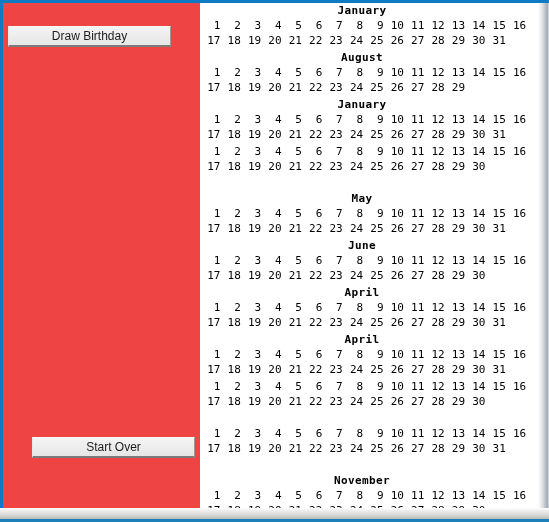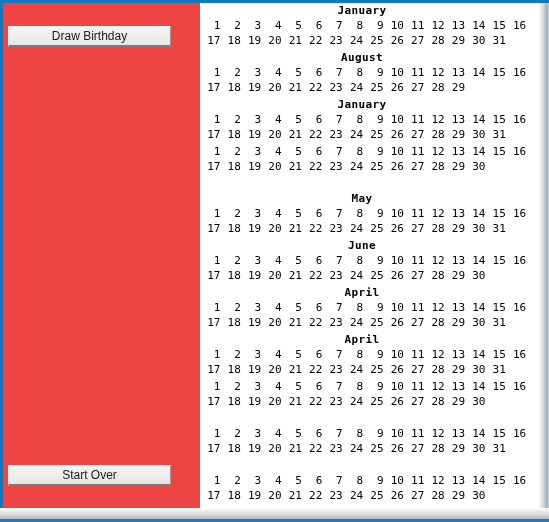--- a/index.html
+++ b/index.html
@@ -76,21 +76,21 @@
     line-height: 19px;
     text-align: center;
     box-sizing: border-box;
     cursor: default;
     padding: 0;
     white-space: nowrap;
     overflow: hidden;
   }
   #draw-birthday-button { top: 23px; }
   #show-duplication-button { top: 430px; }
-  #start-over-button { top: 462px; }
+  #start-over-button { top: 434px; margin-left: 24px; }
 
   
   #calendar-area {
     position: absolute;
     left: 200px;
     top: 3px;
     width: 338px;
     height: 505px;
     overflow: hidden;
     background: #ffffff;
@@ -184,20 +184,21 @@
       </div>
       <div class="month-block">
         <div class="day-row"><span class="day-cell">1</span><span class="day-cell">2</span><span class="day-cell">3</span><span class="day-cell">4</span><span class="day-cell">5</span><span class="day-cell">6</span><span class="day-cell">7</span><span class="day-cell">8</span><span class="day-cell">9</span><span class="day-cell">10</span><span class="day-cell">11</span><span class="day-cell">12</span><span class="day-cell">13</span><span class="day-cell">14</span><span class="day-cell">15</span><span class="day-cell">16</span></div>
         <div class="day-row"><span class="day-cell">17</span><span class="day-cell">18</span><span class="day-cell">19</span><span class="day-cell">20</span><span class="day-cell">21</span><span class="day-cell">22</span><span class="day-cell">23</span><span class="day-cell">24</span><span class="day-cell">25</span><span class="day-cell">26</span><span class="day-cell">27</span><span class="day-cell">28</span><span class="day-cell">29</span><span class="day-cell">30</span><span class="day-cell empty"></span><span class="day-cell empty"></span></div>
       </div>
       <div class="month-block">
         <div class="day-row"><span class="day-cell">1</span><span class="day-cell">2</span><span class="day-cell">3</span><span class="day-cell">4</span><span class="day-cell">5</span><span class="day-cell">6</span><span class="day-cell">7</span><span class="day-cell">8</span><span class="day-cell">9</span><span class="day-cell">10</span><span class="day-cell">11</span><span class="day-cell">12</span><span class="day-cell">13</span><span class="day-cell">14</span><span class="day-cell">15</span><span class="day-cell">16</span></div>
         <div class="day-row"><span class="day-cell">17</span><span class="day-cell">18</span><span class="day-cell">19</span><span class="day-cell">20</span><span class="day-cell">21</span><span class="day-cell">22</span><span class="day-cell">23</span><span class="day-cell">24</span><span class="day-cell">25</span><span class="day-cell">26</span><span class="day-cell">27</span><span class="day-cell">28</span><span class="day-cell">29</span><span class="day-cell">30</span><span class="day-cell">31</span><span class="day-cell empty"></span></div>
       </div>
       <div class="month-block">
+        <div class="month-title">November</div>
         <div class="day-row"><span class="day-cell">1</span><span class="day-cell">2</span><span class="day-cell">3</span><span class="day-cell">4</span><span class="day-cell">5</span><span class="day-cell">6</span><span class="day-cell">7</span><span class="day-cell">8</span><span class="day-cell">9</span><span class="day-cell">10</span><span class="day-cell">11</span><span class="day-cell">12</span><span class="day-cell">13</span><span class="day-cell">14</span><span class="day-cell">15</span><span class="day-cell">16</span></div>
         <div class="day-row"><span class="day-cell">17</span><span class="day-cell">18</span><span class="day-cell">19</span><span class="day-cell">20</span><span class="day-cell">21</span><span class="day-cell">22</span><span class="day-cell">23</span><span class="day-cell">24</span><span class="day-cell">25</span><span class="day-cell">26</span><span class="day-cell">27</span><span class="day-cell">28</span><span class="day-cell">29</span><span class="day-cell">30</span><span class="day-cell empty"></span><span class="day-cell empty"></span></div>
       </div>
     </div>
 
   <div class="border-right-shadow"></div>
   <div class="border-bottom"></div>
   <div class="border-bottom-line"></div>
 
 </div>

